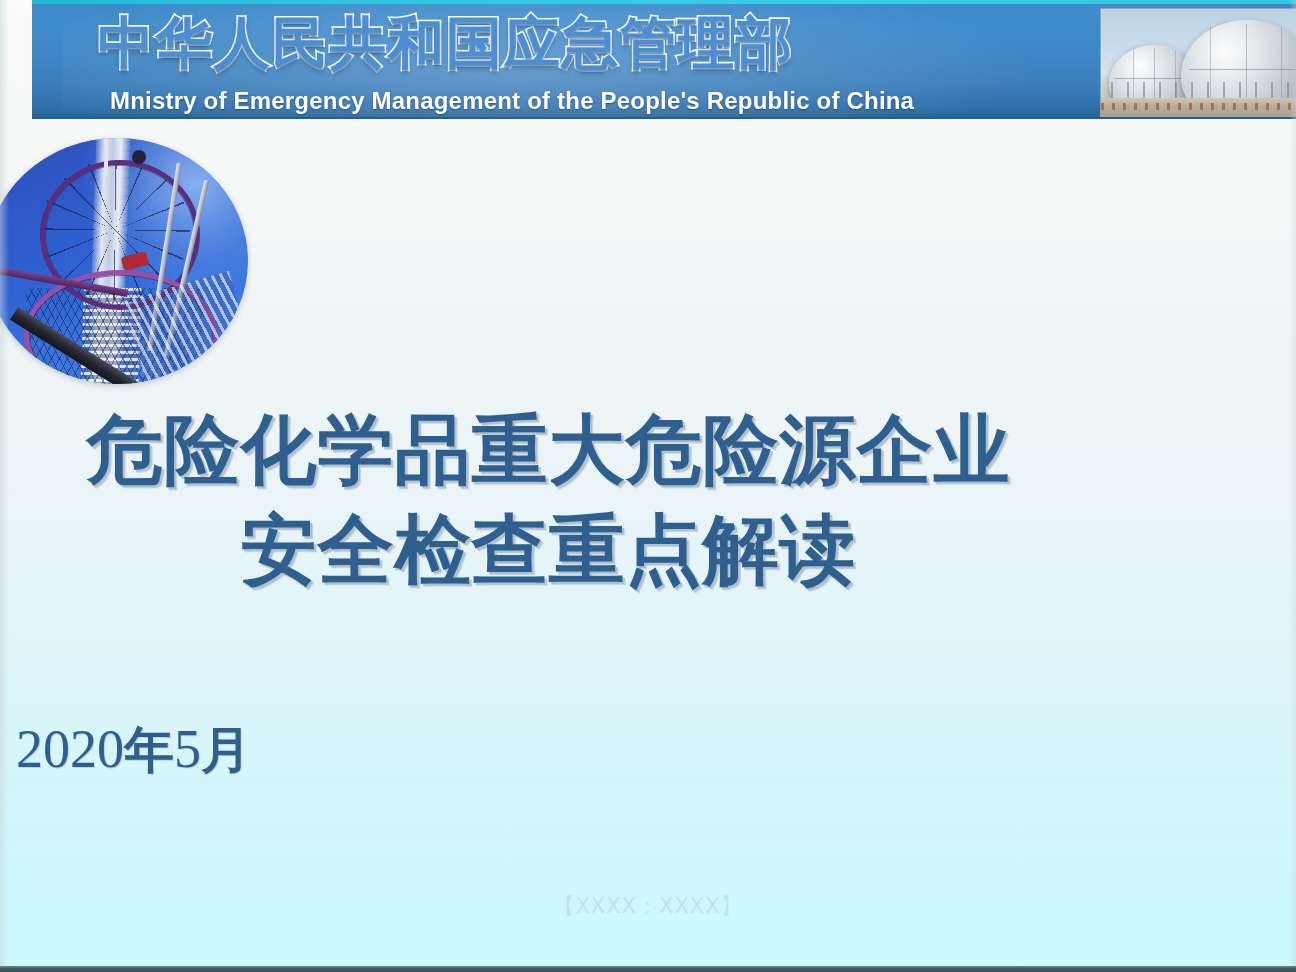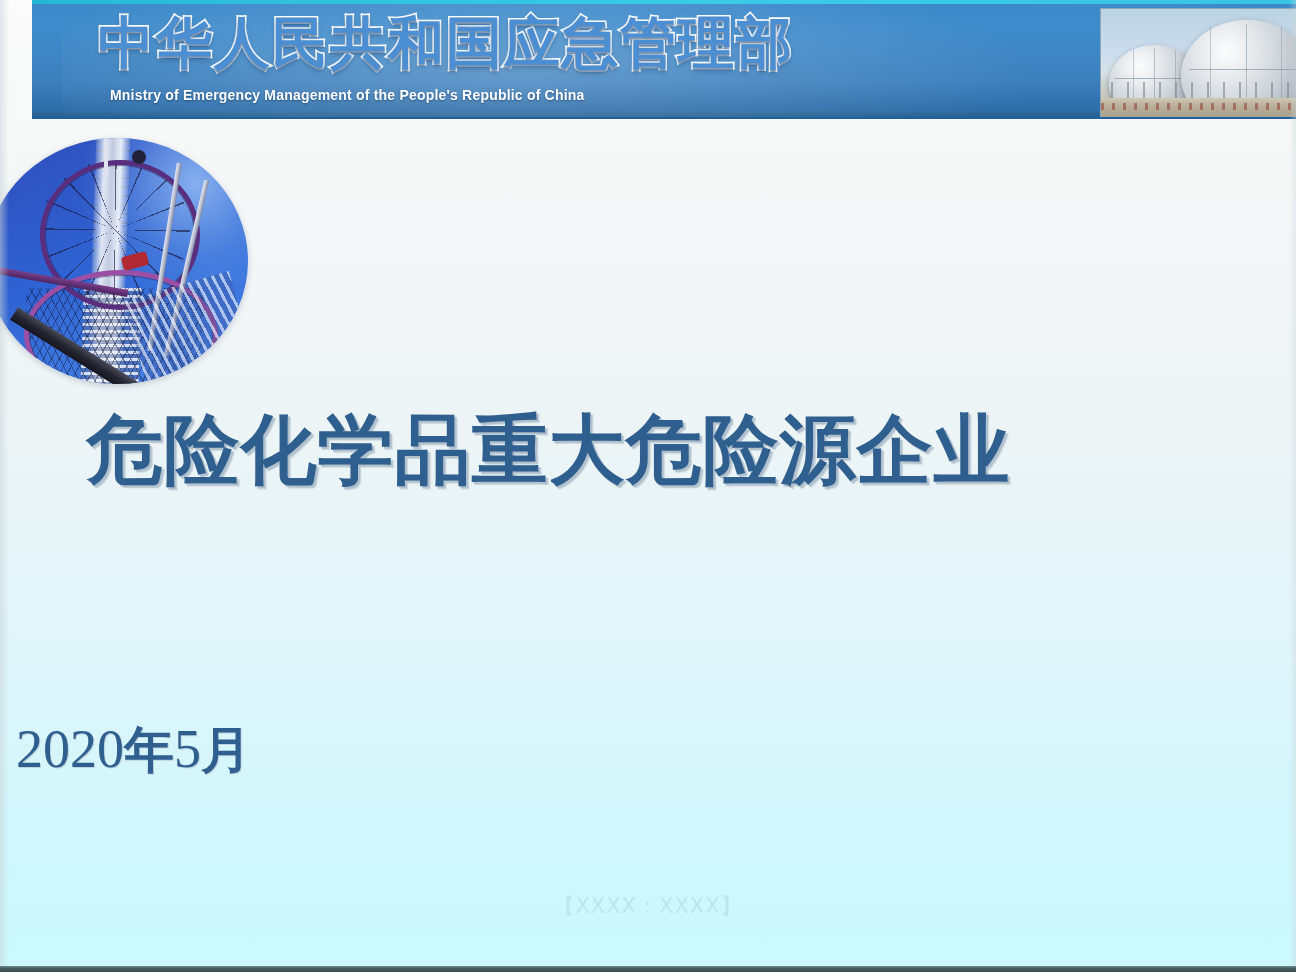--- a/index.html
+++ b/index.html
@@ -121,21 +121,21 @@
     paint-order: stroke fill;
     text-shadow:
        0 2px 0 rgba(20,60,110,.35),
        0 3px 5px rgba(10,40,80,.35);
   }
   .banner-title-en {
     position: absolute;
     left: 78px;
     top: 83px;
     font-family: "Liberation Sans", sans-serif;
-    font-size: 14px;
+    font-size: 24px;
     font-weight: bold;
     letter-spacing: .2px;
     color: #ffffff;
     white-space: nowrap;
     text-shadow: 0 1px 2px rgba(10,45,85,.55);
   }
 
   
   .banner-photo {
     position: absolute;
@@ -478,20 +478,21 @@
     <div class="antenna"></div>
     <div class="antenna-dish"></div>
     <div class="red-bit"></div>
     <div class="beam-2"></div>
     <div class="tower-struct-bottom"></div>
     <div class="beam"></div>
   </div>
 
   <div class="title-block">
     <div class="title-line">危险化学品重大危险源企业</div>
+    <div class="title-line">安全检查重点解读</div>
   </div>
 
   <div class="date-line">
     <span>2020</span><span class="cjk">年</span><span>5</span><span class="cjk">月</span>
   </div>
 
   <div class="footer-note">【XXXX：XXXX】</div>
 
   <div class="slide-bottom-rule"></div>
 </div>

